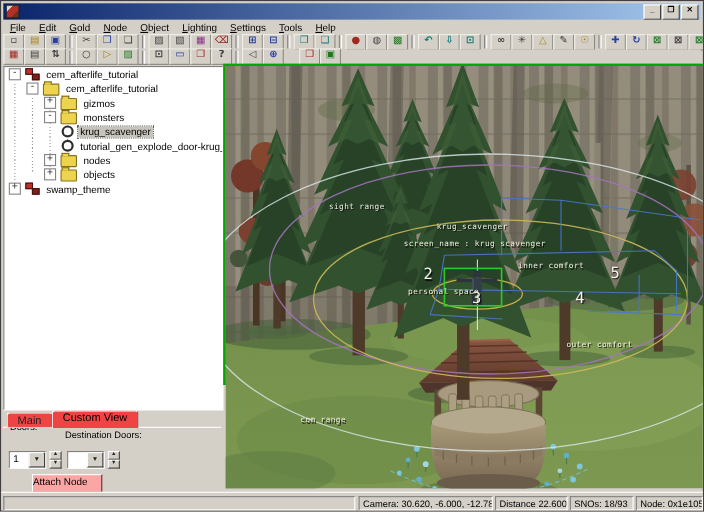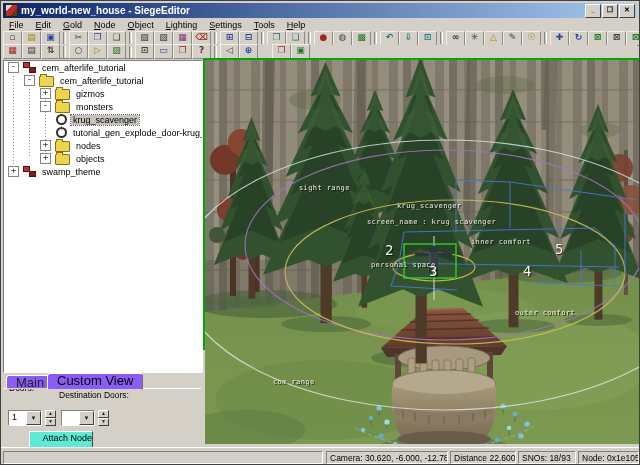--- a/index.html
+++ b/index.html
@@ -43,56 +43,55 @@
     background:#ecd44e;border:1px solid #86701e;border-bottom:none}
   .ico-world{width:13px;height:11px;flex:none;position:relative;margin-right:4px}
   .ico-world::before{content:"";position:absolute;left:0;top:0;width:5px;height:4px;background:#c03028;border:1px solid #481010}
   .ico-world::after{content:"";position:absolute;left:6px;top:5px;width:5px;height:4px;background:#7c2018;border:1px solid #481010}
   .ico-monster{width:7px;height:7px;flex:none;border:2px solid #2e2e2e;border-radius:50%;background:#fdfdfd;margin-right:4px}
   .tlabel{padding:0 2px}
   .sel .tlabel{background:#c6c3bb;outline:1px dotted #666}
   .guide{position:absolute;width:1px;z-index:1;
     background:repeating-linear-gradient(to bottom,#9a9a9a 0 1px,transparent 1px 3px)}
   
-  .tab{position:absolute;background:#8b5cf6;border:1px solid;border-color:#fff #6e6e6e #d4d0c8 #fff;
-    border-radius:3px 3px 0 0;font-size:13px;padding:0 9px;line-height:13px}
+  .tab{position:absolute;background:#ef4444;border:1px solid;border-color:#fff #6e6e6e #d4d0c8 #fff;
+    border-radius:3px 3px 0 0;font-size:10px;padding:0 9px;line-height:13px}
   .tab-main{left:5px;top:374px;height:12px;z-index:1;color:#222}
   .tab-custom{left:46px;top:372px;height:15px;z-index:2}
   .tabpage{position:absolute;left:2px;top:387px;width:198px;height:58px;border-top:1px solid #fff}
   .ctl-label{position:absolute;font-size:8.5px;line-height:9px;color:#000}
   .combo{position:absolute;width:34px;height:16px;border:1px solid;border-color:#808080 #fff #fff #808080;
     background:#fff;display:flex;box-sizing:border-box}
   .combo .val{flex:1;font-size:9px;padding:1px 0 0 3px}
   .combo .drop{width:13px;flex:none;background:#d4d0c8;border:1px solid;border-color:#fff #404040 #404040 #fff;
     font-size:6px;text-align:center;line-height:12px;color:#222}
   .spin{position:absolute;width:11px;height:16px;display:flex;flex-direction:column}
   .spin .s{flex:1;background:#d4d0c8;border:1px solid;border-color:#fff #404040 #404040 #fff;
     font-size:5px;line-height:5px;text-align:center;color:#222}
-  .attach-btn{position:absolute;left:28px;top:430px;width:62px;height:15px;background:#5eead4;
+  .attach-btn{position:absolute;left:28px;top:430px;width:62px;height:15px;background:#fca5a5;
     border:1px solid;border-color:#fff #404040 #404040 #fff;box-shadow:1px 1px 0 #808080 inset 0 0;
-    font-size:9px;text-align:right;line-height:13px}
+    font-size:9px;text-align:left;line-height:13px}
   
   .statusbar{position:absolute;left:0;top:446px;width:640px;height:19px;background:#d4d0c8;border-top:1px solid #fff}
   .sfield{position:absolute;top:3px;height:13px;border:1px solid;border-color:#808080 #fff #fff #808080;
     font-size:8.5px;padding:1px 3px;box-sizing:border-box;white-space:nowrap;overflow:hidden}
   
   .viewport{position:absolute;left:202px;top:57px;width:438px;height:292px;box-sizing:border-box;
     border:2px solid #00a800;background:#7d8a6d}
   .scene{position:absolute;left:0;top:0;width:434px;height:384px}
   .slabel{position:absolute;font-family:"DejaVu Sans Mono",monospace;font-size:7px;letter-spacing:.4px;
     color:#eeeee2;text-shadow:1px 1px 0 rgba(15,15,8,.9);white-space:nowrap;z-index:5}
   .snum{position:absolute;font-family:"DejaVu Sans Mono",monospace;font-size:14px;color:#f2f2e8;
     text-shadow:1px 1px 1px rgba(0,0,0,.85);z-index:5}
 </style>
 </head>
 <body>
 
 <div class="titlebar">
   <span class="app-icon"></span>
-  <span>my_world-new_house - SiegeEditor</span>
   <span class="tb-ctls">
     <span class="tb-ctl">_</span>
     <span class="tb-ctl">❐</span>
     <span class="tb-ctl">✕</span>
   </span>
 </div>
 
 <div class="menubar">
   <span class="menu-item">File</span>
   <span class="menu-item">Edit</span>

